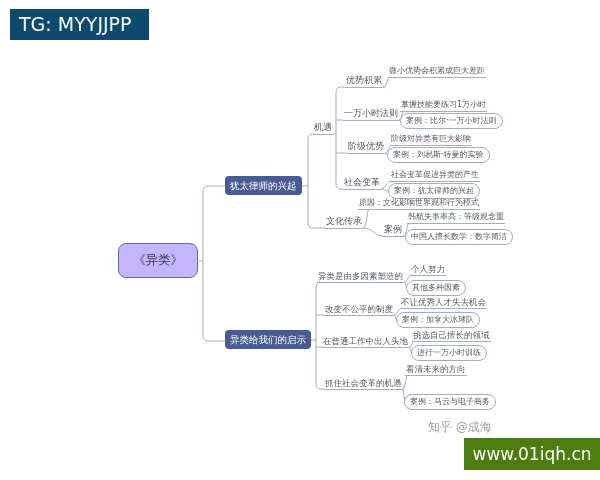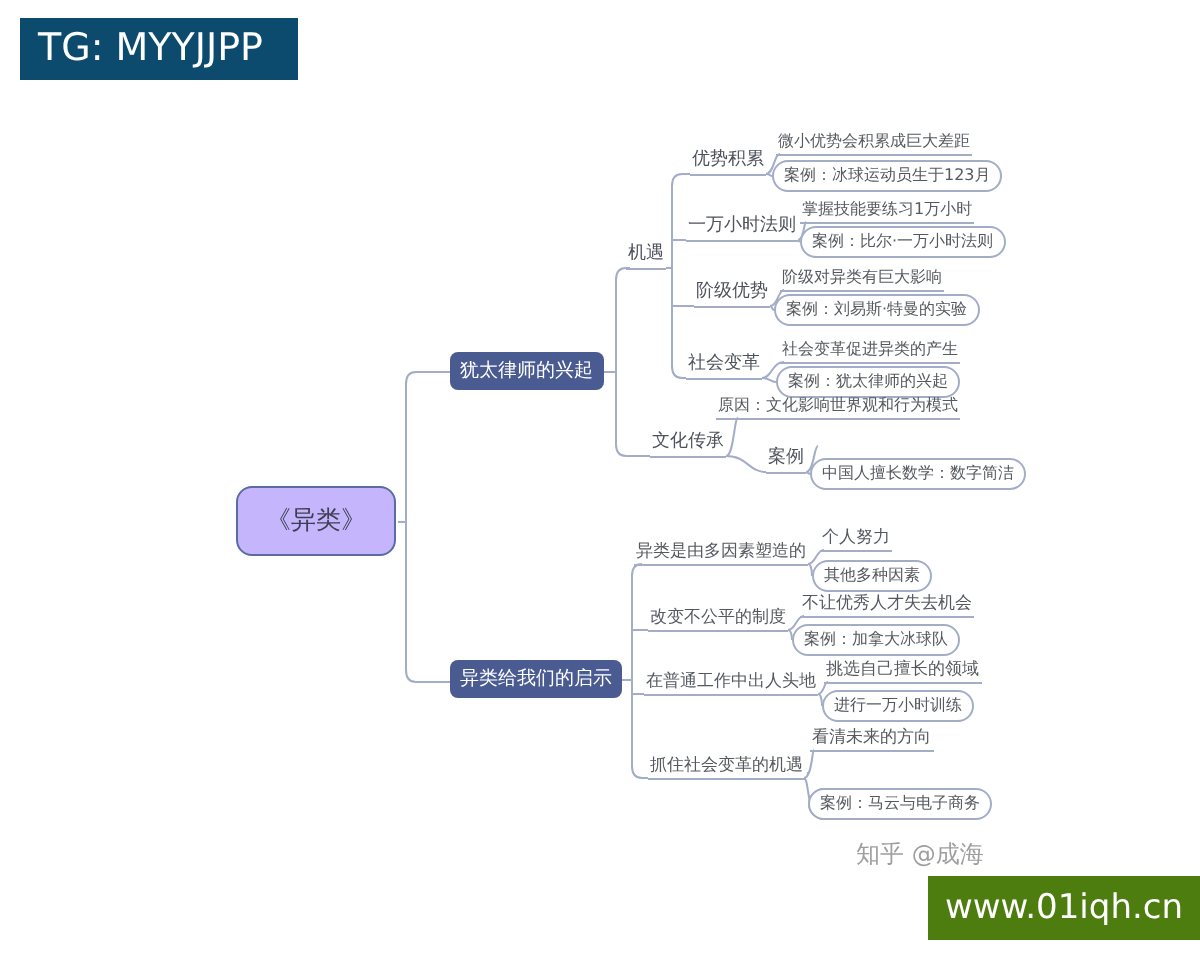--- a/index.html
+++ b/index.html
@@ -94,36 +94,36 @@
   <div class="nd" id="root">《异类》</div>
 
   <div class="nd br" id="b1">犹太律师的兴起</div>
   <div class="nd br" id="b2">异类给我们的启示</div>
 
   <div class="nd ul ul9" id="jiyu">机遇</div>
   <div class="nd ul ul9" id="wenhua">文化传承</div>
 
   <div class="nd ul ul9" id="youshi">优势积累</div>
   <div class="nd ul" id="s1">微小优势会积累成巨大差距</div>
-  <div class="nd bx" id="c1">案例：冰球运动员生于123月</div>
 
   <div class="nd ul ul9" id="yiwan">一万小时法则</div>
   <div class="nd ul" id="s2">掌握技能要练习1万小时</div>
   <div class="nd bx" id="c2">案例：比尔·一万小时法则</div>
 
   <div class="nd ul ul9" id="jieji">阶级优势</div>
   <div class="nd ul" id="s3">阶级对异类有巨大影响</div>
   <div class="nd bx" id="c3">案例：刘易斯·特曼的实验</div>
 
   <div class="nd ul ul9" id="shehui">社会变革</div>
   <div class="nd ul" id="s4">社会变革促进异类的产生</div>
   <div class="nd bx" id="c4">案例：犹太律师的兴起</div>
 
   <div class="nd ul" id="s5">原因：文化影响世界观和行为模式</div>
   <div class="nd ul ul9" id="anli">案例</div>
+  <div class="nd ul" id="c5">韩航失事率高：等级观念重</div>
   <div class="nd bx" id="c6">中国人擅长数学：数字简洁</div>
 
   <div class="nd ul ul85" id="d1">异类是由多因素塑造的</div>
   <div class="nd ul ul85" id="d1a">个人努力</div>
   <div class="nd bx" id="d1b">其他多种因素</div>
 
   <div class="nd ul ul85" id="d2">改变不公平的制度</div>
   <div class="nd ul ul85" id="d2a">不让优秀人才失去机会</div>
   <div class="nd bx" id="d2b">案例：加拿大冰球队</div>
 

